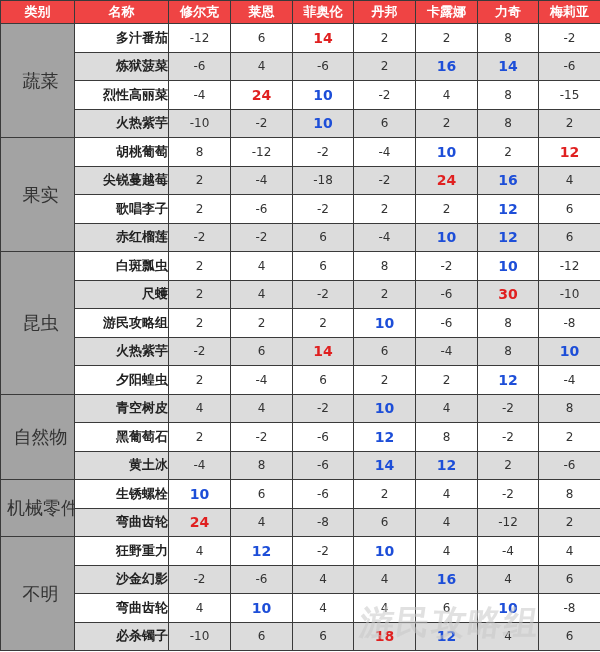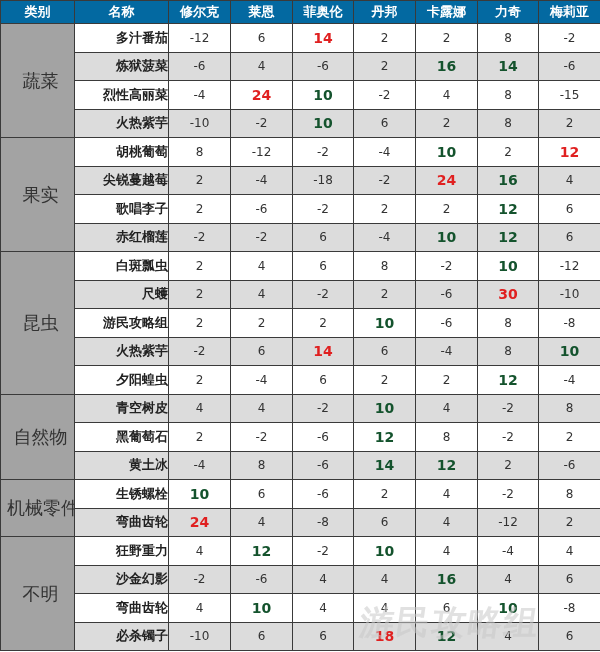--- a/index.html
+++ b/index.html
@@ -1,28 +1,28 @@
 <!DOCTYPE html>
 <html><head>
 <meta charset="utf-8">
 <style>
   html, body { margin: 0; padding: 0; background: #ffffff; }
   body { width: 600px; height: 652px; overflow: hidden; position: relative;
          font-family: "DejaVu Sans", "Liberation Sans", sans-serif; }
   table { border-collapse: collapse; table-layout: fixed; width: 600px; position: absolute; left: 0; top: 0; }
   th, td { border: 1px solid #3a3a3a; text-align: center; vertical-align: middle; padding: 0; overflow: hidden; white-space: nowrap; }
-  th { background: #0369a1; color: #ffffff; font-weight: bold; font-size: 13px; height: 22px; }
+  th { background: #ef4444; color: #ffffff; font-weight: bold; font-size: 13px; height: 22px; }
   td { height: 27.5px; font-size: 12px; color: #333333; }
   td.cat { background: #a3a3a3; font-size: 18px; color: #333; padding-left: 6px; }
   td.name { font-weight: bold; font-size: 13px; color: #222; text-align: right; }
   tr.alt td.name, tr.alt td.val { background: #dcdcdc; }
   tr.norm td.name, tr.norm td.val { background: #ffffff; }
   td.val.hi { font-weight: bold; font-size: 14px; }
   td.val.red { color: #e02020; }
-  td.val.blue { color: #14532d; }
+  td.val.blue { color: #1d4ed8; }
   .watermark { position: absolute; left: 360px; top: 600px; font-size: 34px; font-weight: bold;
                color: rgba(200,200,200,0.55); letter-spacing: 2px; pointer-events: none; transform: skewX(-8deg); }
 </style>
 </head>
 <body>
 
 <table>
   <colgroup>
     <col style="width:74px">
       <col style="width:94px">

